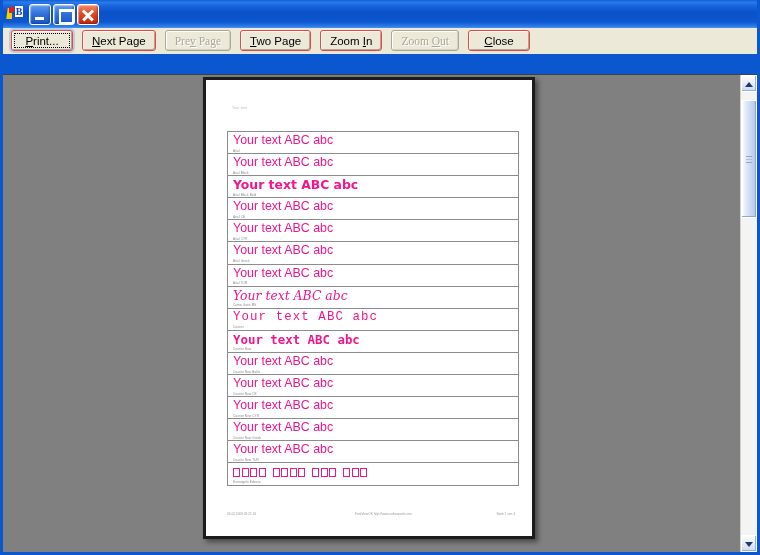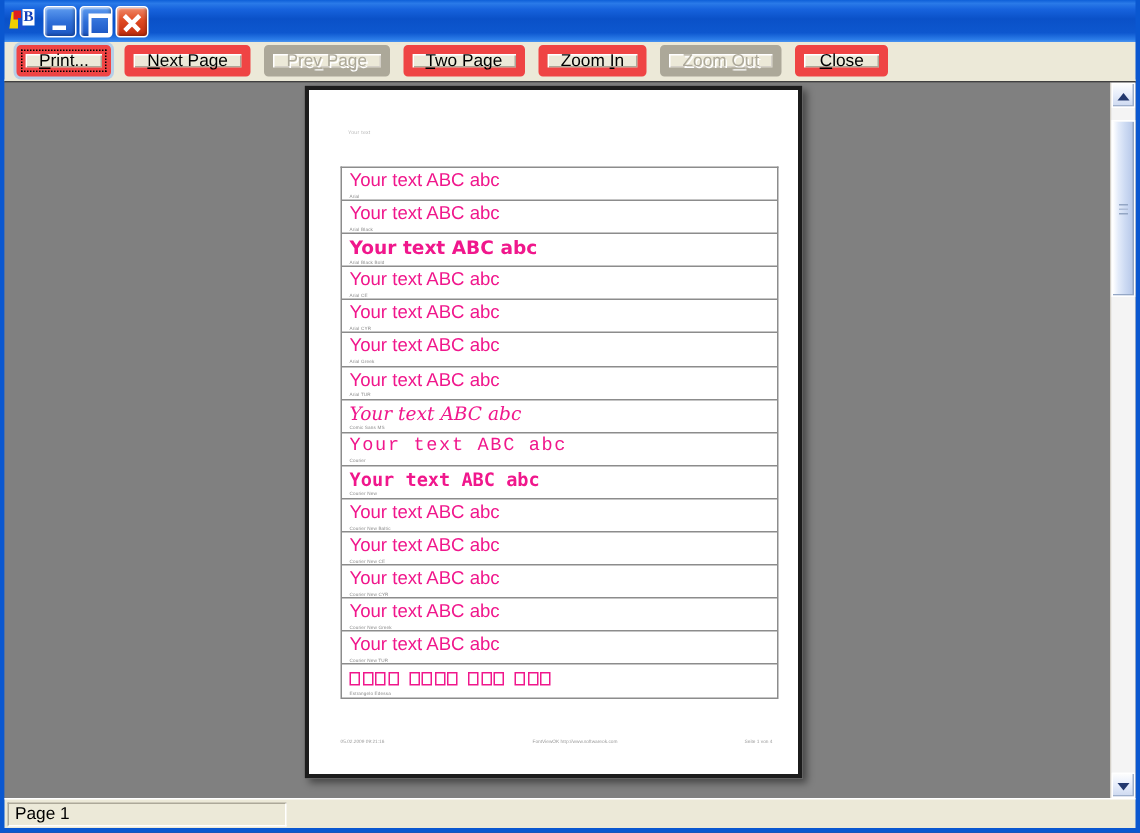--- a/index.html
+++ b/index.html
@@ -76,46 +76,48 @@
     flex: 0 0 26px; height: 26px;
     background: #ece9d8;
     display: flex; align-items: center;
     padding-left: 8px; gap: 9px;
     border-bottom: 1px solid #ece9d8;
   }
   .tb-wrap { position: relative; }
   .tbtn {
     height: 21px; min-width: 62px;
     background: #ece9d8;
-    border: 6px solid #ef4444;
+    border: 1px solid #ef4444;
     border-radius: 3px;
     color: #000000; font-size: 11.5px;
     display: flex; align-items: center; justify-content: center;
     padding: 0 9px; white-space: nowrap;
     box-shadow: inset 1px 1px 0 #ffffff, inset -1px -1px 0 #aca899;
     cursor: default;
   }
   .tbtn.focused {
     outline: 1px dotted #000; outline-offset: -4px;
     box-shadow: inset 1px 1px 0 #ffffff, inset -1px -1px 0 #aca899, 0 0 0 2px #b6cfe8;
   }
   .tbtn.disabled {
     color: #aca899; border-color: #aca899;
     text-shadow: 1px 1px 0 #ffffff;
     box-shadow: inset 1px 1px 0 #ffffff, inset -1px -1px 0 #d4d0c8;
+    font-family: Liberation Serif, serif;
   }
   .tbtn u { text-decoration: underline; }
 
   
   .client {
     flex: 1 1 auto; position: relative;
     background: #808080;
     display: flex;
     overflow: hidden;
     border-top: 1px solid #404040;
+    margin-top: 20px;
   }
   .preview-area {
     flex: 1 1 auto; position: relative;
     background: #808080;
     overflow: hidden;
   }
 
   
   .paper-frame {
     position: absolute;
@@ -416,17 +418,14 @@
               <i></i>
             </div>
         </div>
       </div>
       <div class="sb-btn down">
           <span class="arw"></span>
         </div>
     </div>
   </div>
 
-  <div class="statusbar">
-    <div class="status-pane">Page 1</div>
-  </div>
 
 </div>
 
 </body></html>

